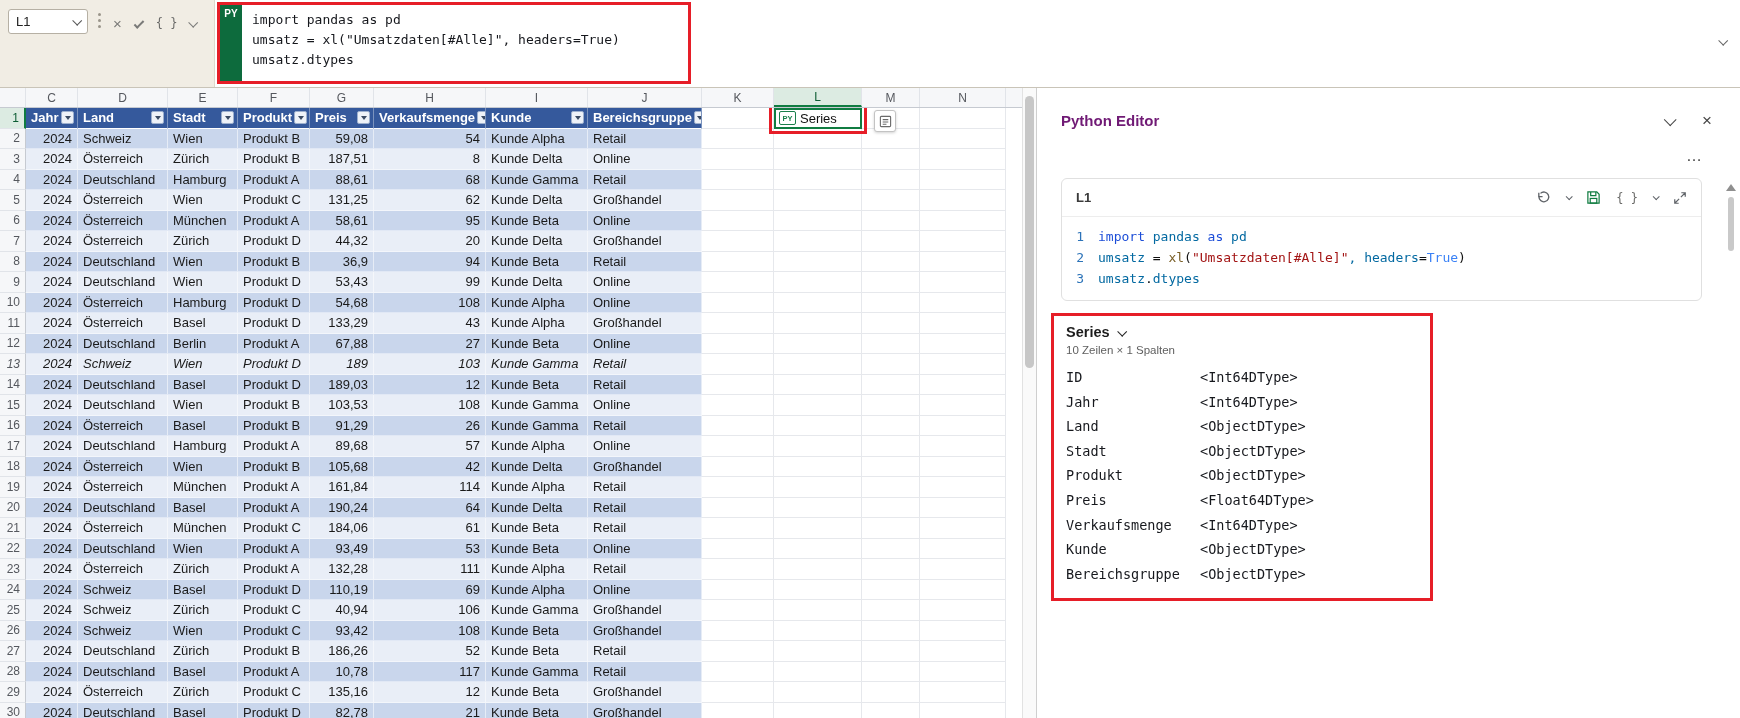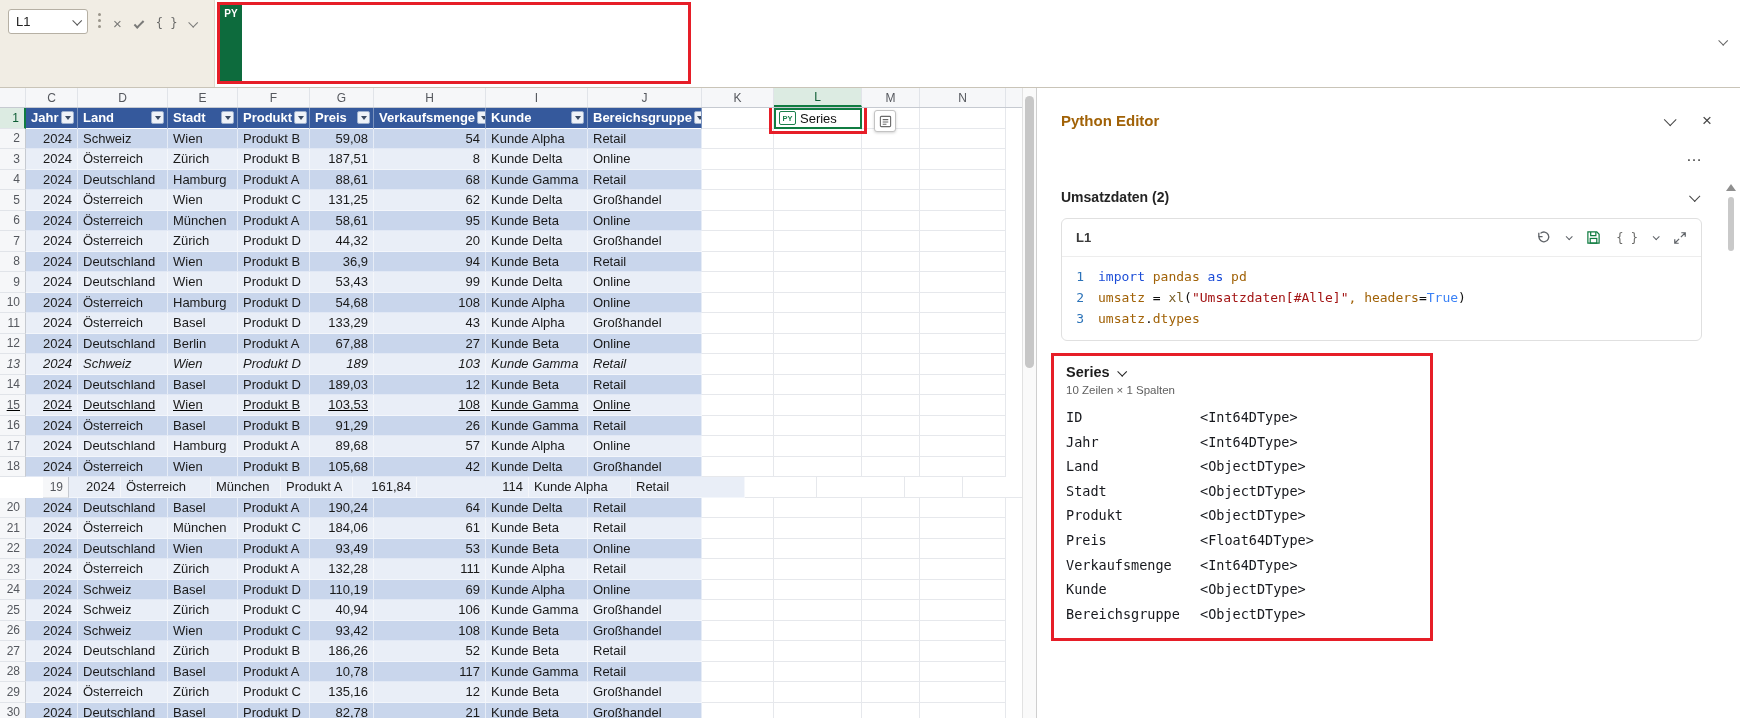--- a/index.html
+++ b/index.html
@@ -66,41 +66,41 @@
   .floatie { position:absolute; left:calc(100% + 14px); top:0; width:22px; height:22px; background:#fff;
              border:1px solid #c3c3c3; border-radius:3px; box-shadow:0 1px 3px rgba(0,0,0,.18);
              display:flex; align-items:center; justify-content:center; }
 
   .vscroll { width:14px; flex:none; background:#fafafa; border-left:1px solid #e2e2e2; position:relative; }
   .vscroll .thumb { position:absolute; top:8px; left:2px; width:9px; height:272px; background:#c7c7c7; border-radius:5px; }
 
   
   .panel { flex:1; background:#fff; border-left:1px solid #cfcfcf; position:relative; padding-left:24px; }
   .p-title-row { margin-top:24px; display:flex; align-items:center; padding-right:28px; }
-  .p-title { font-size:15px; font-weight:600; color:#a16207; }
+  .p-title { font-size:15px; font-weight:600; color:#701a75; }
   .p-title-row .icons { margin-left:auto; display:flex; align-items:center; gap:28px; color:#464646; }
   .p-title-row .xicon { font-size:17px; color:#464646; }
   .p-filter-row { margin-top:18px; display:flex; align-items:center; padding-right:36px; }
   .pill { display:inline-flex; align-items:center; gap:8px; height:30px; padding:0 12px;
           border:1px solid #c6c6c6; border-radius:4px; font-size:13px; color:#242424; background:#fff; }
   .pill .chv { color:#444; }
   .more { margin-left:auto; font-size:16px; color:#444; letter-spacing:2px; }
   .p-group { margin-top:24px; display:flex; align-items:center; padding-right:42px; }
   .p-group .g-label { font-size:14px; font-weight:600; color:#242424; }
   .p-group .chv { margin-left:auto; color:#444; width:8px; height:8px; }
   .card { margin:13px 38px 0 0; border:1px solid #e0e0e0; border-radius:6px; background:#fff; }
   .card-head { height:38px; display:flex; align-items:center; padding:0 14px; border-bottom:1px solid #ededed; }
   .card-title { font-size:13px; font-weight:600; color:#3a3a3a; }
   .card-icons { margin-left:auto; display:flex; align-items:center; gap:15px; color:#5f6368; }
   .card-icons .chv { width:5px; height:5px; }
   .card-code { padding:9px 0 11px; font-family:"DejaVu Sans Mono", monospace; font-size:13px; line-height:21px; }
   .code-line { display:flex; white-space:pre; }
   .ln { width:36px; text-align:right; padding-right:14px; color:#2c73b8; flex:none; }
   .tok.kw  { color:#1d4ed8; }
-  .tok.id  { color:#a16207; }
+  .tok.id  { color:#0369a1; }
   .tok.fn  { color:#795e26; }
   .tok.str { color:#a31515; }
   .tok.bool{ color:#3b82f6; }
   .tok.pl, .tok.op { color:#111; }
 
   .output-box { margin:12px 0 0 -10px; width:382px; border:3px solid #e61e28; padding:8px 12px 12px; background:#fff; }
   .out-title { display:flex; align-items:center; gap:8px; }
   .out-title .t { font-size:14.5px; font-weight:700; color:#1c1c1c; }
   .out-title .chv { color:#222; }
   .out-dims { font-size:11.5px; color:#5f5f5f; margin:4px 0 9px; }
@@ -132,20 +132,21 @@
     <div class="tbicons">
       <span class="xicon">×</span>
       <span class="ck"></span>
       <span class="fxico">{ }</span>
       <span class="chv"></span>
     </div>
   </div>
   <div class="fb-region">
     <div class="fb-redbox">
       <div class="py-strip">PY</div>
+      <div class="fb-code" id="fb-code"><div>import pandas as pd</div><div>umsatz = xl("Umsatzdaten[#Alle]", headers=True)</div><div>umsatz.dtypes</div></div>
     </div>
     <span class="chv fb-expand"></span>
   </div>
 </div>
 
 <div class="main">
   <div class="sheet">
     <div class="letters" id="col-letters" style="grid-template-columns: 26px 52px 90px 70px 72px 64px 112px 102px 114px 72px 88px 58px 86px;">
         <div class="lc"></div>
         <div class="lc">C</div>
@@ -416,21 +417,21 @@
           <div class="cell band-a">Produkt D</div>
           <div class="cell band-a num">189,03</div>
           <div class="cell band-a num">12</div>
           <div class="cell band-a">Kunde Beta</div>
           <div class="cell band-a">Retail</div>
           <div class="ghost"></div>
           <div class="ghost"></div>
           <div class="ghost"></div>
           <div class="ghost"></div>
         </div>
-        <div class="row" style="grid-template-columns: 26px 52px 90px 70px 72px 64px 112px 102px 114px 72px 88px 58px 86px; text-decoration: underline;">
+        <div class="row" style="grid-template-columns: 26px 52px 90px 70px 72px 64px 112px 102px 114px 72px 88px 58px 86px;">
           <div class="rn">15</div>
           <div class="cell band-b num">2024</div>
           <div class="cell band-b">Deutschland</div>
           <div class="cell band-b">Wien</div>
           <div class="cell band-b">Produkt B</div>
           <div class="cell band-b num">103,53</div>
           <div class="cell band-b num">108</div>
           <div class="cell band-b">Kunde Gamma</div>
           <div class="cell band-b">Online</div>
           <div class="ghost"></div>
@@ -476,21 +477,21 @@
           <div class="cell band-a">Produkt B</div>
           <div class="cell band-a num">105,68</div>
           <div class="cell band-a num">42</div>
           <div class="cell band-a">Kunde Delta</div>
           <div class="cell band-a">Großhandel</div>
           <div class="ghost"></div>
           <div class="ghost"></div>
           <div class="ghost"></div>
           <div class="ghost"></div>
         </div>
-        <div class="row" style="grid-template-columns: 26px 52px 90px 70px 72px 64px 112px 102px 114px 72px 88px 58px 86px; padding-left: 43px;">
+        <div class="row" style="grid-template-columns: 26px 52px 90px 70px 72px 64px 112px 102px 114px 72px 88px 58px 86px;">
           <div class="rn">19</div>
           <div class="cell band-b num">2024</div>
           <div class="cell band-b">Österreich</div>
           <div class="cell band-b">München</div>
           <div class="cell band-b">Produkt A</div>
           <div class="cell band-b num">161,84</div>
           <div class="cell band-b num">114</div>
           <div class="cell band-b">Kunde Alpha</div>
           <div class="cell band-b">Retail</div>
           <div class="ghost"></div>
@@ -672,24 +673,20 @@
   <div class="panel">
     <div class="p-title-row">
       <span class="p-title">Python Editor</span>
       <span class="icons">
         <span class="chv" style="width:9px;height:9px;"></span>
         <span class="xicon">×</span>
       </span>
     </div>
     <div class="p-filter-row">
       <span class="more">…</span>
-    </div>
-    <div class="p-group">
-      <span class="g-label">Umsatzdaten (2)</span>
-      <span class="chv"></span>
     </div>
 
     <div class="card">
       <div class="card-head">
         <span class="card-title">L1</span>
         <span class="card-icons">
           <svg width="15" height="15" viewBox="0 0 16 16" fill="none" stroke="#5f6368" stroke-width="1.4">
             <path d="M3 3v4h4"></path>
               <path d="M3.2 7a5.2 5.2 0 1 0 1.6-3.4"></path>
           </svg>

